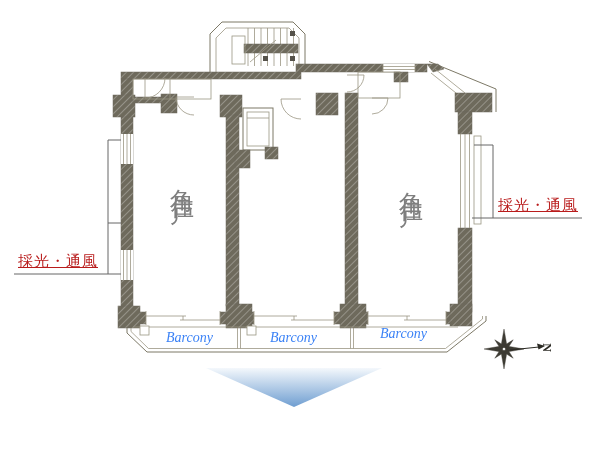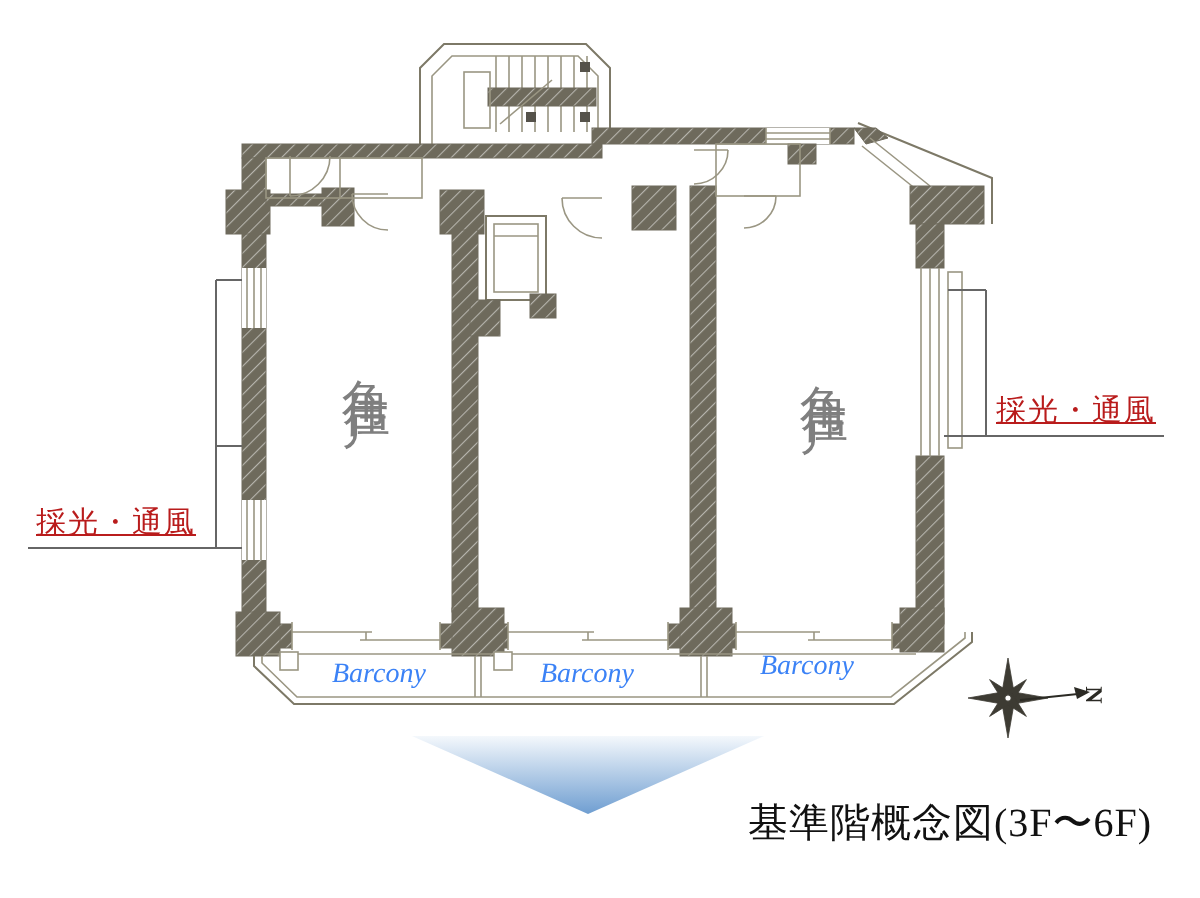--- a/index.html
+++ b/index.html
@@ -170,14 +170,13 @@
 
   <div class="lbl daylight" style="left:18px;top:252px;">採光・通風</div>
   <div class="lbl daylight" style="left:498px;top:196px;">採光・通風</div>
 
   <div class="lbl balcony-label" style="left:166px;top:330px;">Barcony</div>
   <div class="lbl balcony-label" style="left:270px;top:330px;">Barcony</div>
   <div class="lbl balcony-label" style="left:380px;top:326px;">Barcony</div>
 
   <div class="lbl north" style="left:542px;top:340px;">N</div>
 
-  <div class="lbl caption" style="left:374px;top:398px;">基準階概念図(3F〜6F)</div>
 </div>
 
 </body></html>

